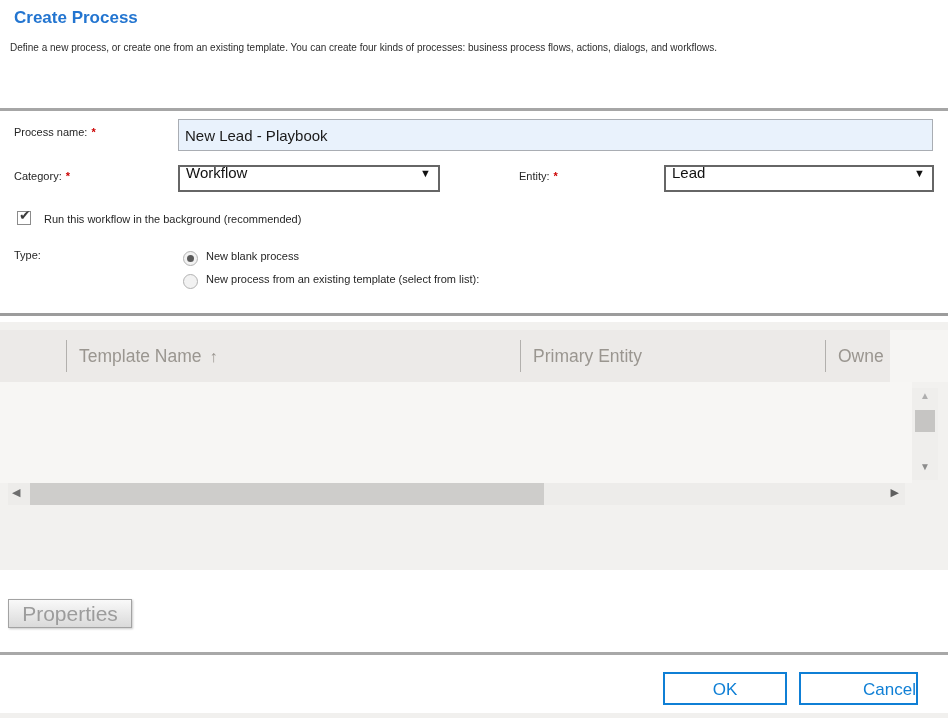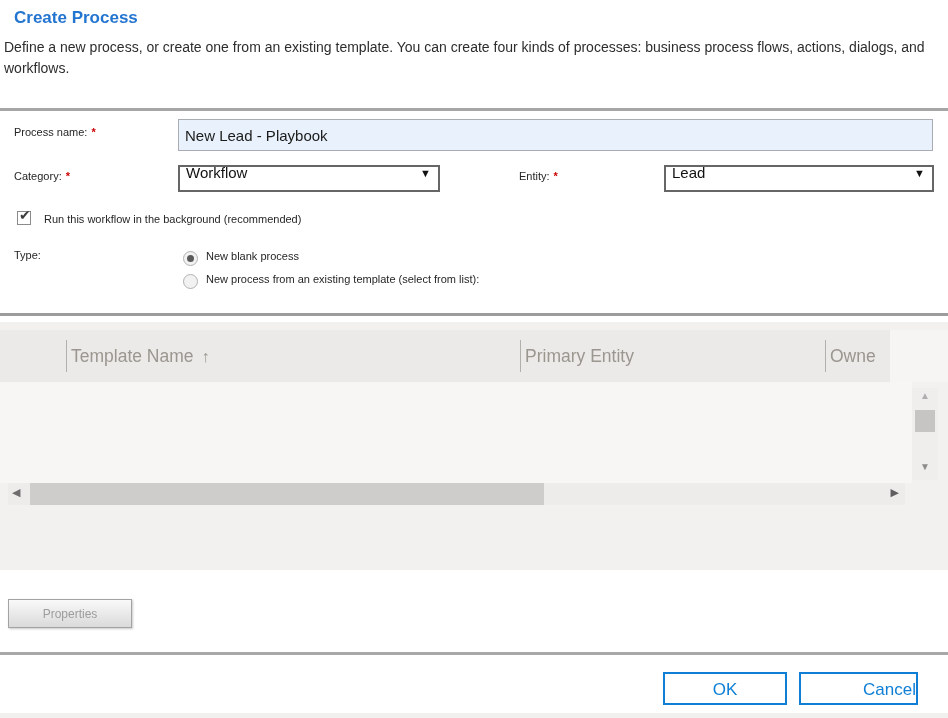--- a/index.html
+++ b/index.html
@@ -1,20 +1,20 @@
 <!DOCTYPE html>
 <html><head>
 <meta charset="utf-8">
 <style>
   * { margin:0; padding:0; box-sizing:border-box; }
   body { background:#ffffff; font-family:"Liberation Sans","DejaVu Sans",sans-serif; }
   .page { position:relative; width:948px; height:718px; background:#ffffff; overflow:hidden; }
 
   .title { position:absolute; left:14px; top:8px; font-size:17px; font-weight:700; color:#2375d0; }
-  .desc { position:absolute; left:4px; top:37px; width:928px; font-size:14px; color:#2d2d2d; line-height:21px; }
+  .desc { position:absolute; left:10px; top:37px; width:928px; font-size:10px; color:#2d2d2d; line-height:21px; }
 
   .hr { position:absolute; left:0; width:948px; height:3px; background:#a6a6a6; }
   .hr1 { top:108px; }
   .hr2 { top:313px; background:#9c9c9c; }
   .hr3 { top:652px; background:#a8a8a8; }
 
   .lbl { position:absolute; font-size:11px; color:#262626; white-space:nowrap; }
   .req { color:#cc0000; font-weight:700; margin-left:4px; }
 
   .name-input { position:absolute; left:178px; top:119px; width:755px; height:32px;
@@ -32,42 +32,42 @@
 
   .radio { position:absolute; width:15px; height:15px; border-radius:50%;
     border:1px solid #b2b2b2; background:#f2f2f2; }
   .radio.selected::after { content:""; position:absolute; left:3px; top:3px; width:7px; height:7px;
     border-radius:50%; background:#5a5a5a; }
 
   .grid { position:absolute; left:0; top:322px; width:948px; height:248px; background:#f2f1ef; }
   .grid-header { position:absolute; left:0; top:8px; width:890px; height:52px; background:#eceae8; }
   .grid-corner { position:absolute; left:890px; top:8px; width:58px; height:52px; background:#f6f5f3; }
   .hcell { position:absolute; top:18px; height:32px; line-height:32px; border-left:1px solid #b2b0ad;
-    padding-left:4px; font-size:17.5px; color:#9a9690; white-space:nowrap; overflow:hidden; }
+    padding-left:12px; font-size:17.5px; color:#9a9690; white-space:nowrap; overflow:hidden; }
   .hcell .sort { font-size:16px; margin-left:8px; }
   .hc1 { left:66px; width:454px; }
   .hc2 { left:520px; width:305px; }
   .hc3 { left:825px; width:65px; }
   .grid-body { position:absolute; left:0; top:60px; width:912px; height:101px; background:#f7f6f4; }
 
   .vscroll { position:absolute; left:912px; top:66px; width:26px; height:92px; background:#efeeec; }
   .vscroll .up { position:absolute; top:2px; left:0; width:26px; text-align:center;
     font-size:10px; color:#aeaeae; }
   .vscroll .thumb { position:absolute; top:22px; left:3px; width:20px; height:22px; background:#c6c5c3; }
   .vscroll .down { position:absolute; bottom:8px; left:0; width:26px; text-align:center;
     font-size:10px; color:#8c8c8c; }
 
   .hscroll { position:absolute; left:8px; top:161px; width:897px; height:22px; background:#edecea; }
   .hscroll .left { position:absolute; left:4px; top:3px; font-size:11px; color:#6e6e6e; }
   .hscroll .thumb { position:absolute; left:22px; top:0; width:514px; height:22px; background:#cecdcb; }
   .hscroll .right { position:absolute; right:6px; top:3px; font-size:11px; color:#5f5f5f; }
 
   .btn-properties { position:absolute; left:8px; top:599px; width:124px; height:29px;
     background:linear-gradient(#f9f9f9,#dadada); border:1px solid #a3a3a3; color:#9c9c9c;
-    font-family:inherit; font-size:12px; text-align:center; box-shadow:1px 1px 2px #c9c9c9; }
+    font-family:inherit; font-size:21px; text-align:center; box-shadow:1px 1px 2px #c9c9c9; }
 
   .btn-action { position:absolute; top:672px; height:33px; background:#ffffff;
     border:2px solid #0f7fd5; color:#0f7fd5; font-family:inherit; font-size:17px;
     text-align:center; line-height:32px; }
   .btn-ok { left:663px; width:124px; }
   .btn-cancel { left:799px; width:119px;text-align:right; }
 
   .bottom-strip { position:absolute; left:0; top:713px; width:948px; height:5px; background:#f1f0ee; }
 </style>
 </head>

